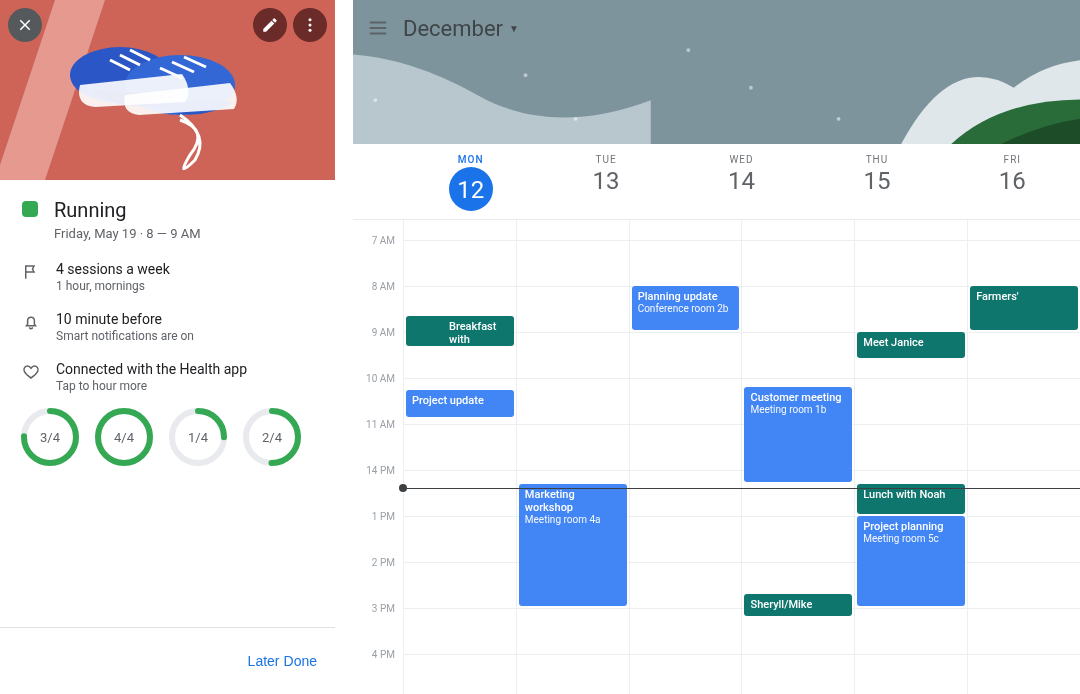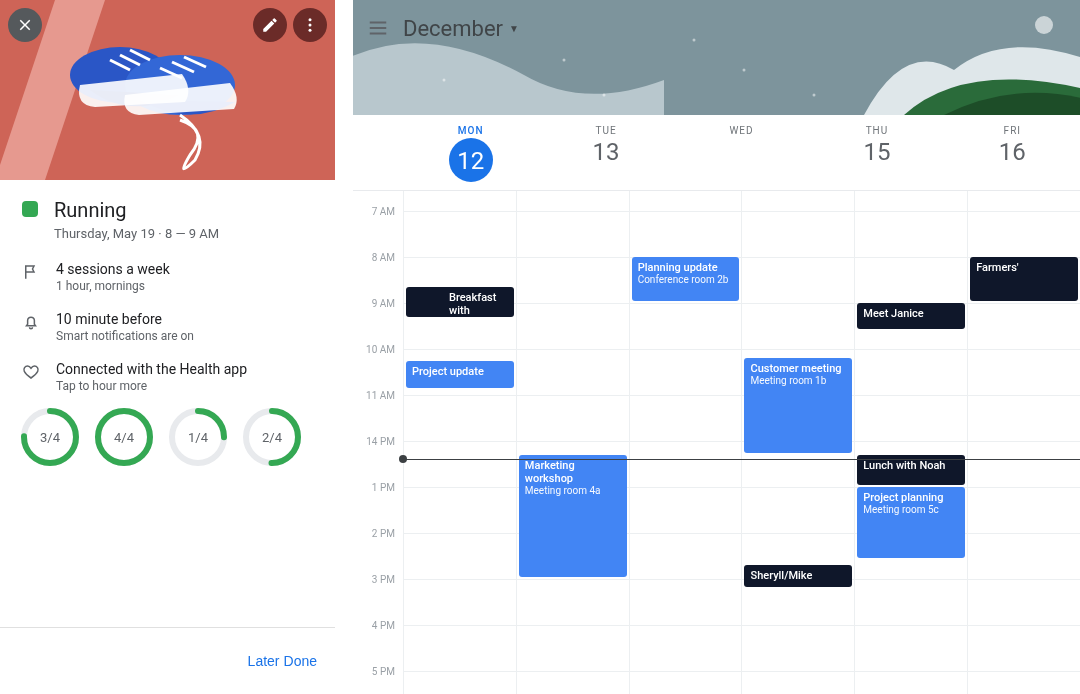--- a/index.html
+++ b/index.html
@@ -28,21 +28,21 @@
 
 .rings { display: flex; gap: 10px; margin-top: -6px; margin-left: -4px; overflow: hidden; }
 .ring { width: 64px; height: 64px; position: relative; display: flex; align-items: center; justify-content: center; flex-shrink: 0; }
 .ring-label { font-size: 13px; color: #5f6368; position: absolute; }
 
 .panel-footer { border-top: 1px solid #e0e0e0; padding: 25px 18px; display: flex; justify-content: flex-end; gap: 4px; }
 .txt-btn { font-size: 14px; font-weight: 500; color: #1a73e8; cursor: pointer; background: none; border: none; }
 
 
 .calendar { flex: 1; display: flex; flex-direction: column; position: relative; margin-left: 18px; }
-.cal-hero { height: 115px; position: relative; overflow: hidden; }
+.cal-hero { height: 144px; position: relative; overflow: hidden; }
 .cal-topbar { position: absolute; top: 0; left: 0; right: 0; height: 56px; display: flex; align-items: center; padding: 0 14px; gap: 14px; z-index: 2; }
 .hamburger { width: 22px; height: 22px; cursor: pointer; }
 .month-btn { font-size: 22px; color: #404548; display: flex; align-items: center; gap: 6px; cursor: pointer; }
 .month-btn .caret { font-size: 10px; }
 
 .day-header { display: flex; border-bottom: 1px solid #e8eaed; padding-left: 50px; }
 .day-col-h { flex: 1; text-align: center; padding: 10px 0 8px; }
 .dow { font-size: 10px; letter-spacing: 1px; color: #70757a; text-transform: uppercase; }
 .dom { font-size: 24px; color: #5f6368; margin-top: 2px; }
 .day-col-h.today .dow { color: #1a73e8; font-weight: 500; }
@@ -53,21 +53,21 @@
 .time-col { position: absolute; left: 0; top: 0; width: 50px; }
 .time-label { position: absolute; right: 8px; font-size: 10px; color: #9aa0a6; transform: translateY(-50%); }
 .day-cols { position: absolute; left: 50px; right: 0; top: 0; bottom: 0; display: flex; }
 .day-col { flex: 1; border-left: 1px solid #eceff1; position: relative; }
 .hline { position: absolute; left: 50px; right: 0; height: 1px; background: #eceff1; }
 
 .event { position: absolute; left: 2px; right: 2px; border-radius: 3px; padding: 4px 6px; font-size: 11px; color: #fff; overflow: hidden; cursor: pointer; }
 .event .et { font-weight: 500; }
 .event .el { font-size: 10px; opacity: 0.95; }
 .ev-blue { background: #4285f4; }
-.ev-green { background: #0f172a; }
+.ev-green { background: #0f766e; }
 
 .now-line { position: absolute; left: 50px; right: 0; height: 1px; background: #3c4043; }
 .now-dot { position: absolute; width: 8px; height: 8px; border-radius: 50%; background: #3c4043; transform: translate(-50%, -50%); }
 </style>
 </head>
 <body>
 
 <div class="left-panel">
   <div class="hero">
     <svg class="hero-bg" viewBox="0 0 335 180" preserveAspectRatio="xMidYMid slice">
@@ -111,21 +111,21 @@
           </svg>
       </div>
     </div>
   </div>
 
   <div class="detail-body">
     <div class="title-row">
       <div class="cal-chip"></div>
       <div class="title-block">
         <div class="event-title">Running</div>
-        <div class="event-sub">Thursday, May 19  ·  8 — 9 AM</div>
+        <div class="event-sub">Friday, May 19  ·  8 — 9 AM</div>
       </div>
     </div>
 
     <div class="info-row">
       <svg class="info-icon" viewBox="0 0 24 24">
           <path fill="none" stroke-width="2" d="M5 21V4h11l-2 4 2 4H5"></path>
         </svg>
       <div class="info-text">
           <div class="line1">4 sessions a week</div>
           <div class="line2">1 hour, mornings</div>
@@ -224,20 +224,21 @@
   <div class="day-header" id="day-header">
       <div class="day-col-h today"><div class="dow">MON</div><div class="dom-wrap">
           <span class="dom">12</span>
         </div></div>
       <div class="day-col-h">
         <div class="dow">TUE</div>
         <div class="dom">13</div>
       </div>
       <div class="day-col-h">
         <div class="dow">WED</div>
+        <div class="dom">14</div>
       </div>
       <div class="day-col-h">
         <div class="dow">THU</div>
         <div class="dom">15</div>
       </div>
       <div class="day-col-h">
         <div class="dow">FRI</div>
         <div class="dom">16</div>
       </div>
     </div>
@@ -300,21 +301,21 @@
             <div class="et">Sheryll/Mike</div>
           </div>
         </div>
         <div class="day-col">
           <div class="event ev-green" style="top: 112px; height: 25.6px;">
             <div class="et">Meet Janice</div>
           </div>
           <div class="event ev-green" style="top: 263.8px; height: 30.2px;">
             <div class="et">Lunch with Noah</div>
           </div>
-          <div class="event ev-blue" style="top: 296px; height: 71px;">
+          <div class="event ev-blue" style="top: 296px; height: 90px;">
             <div class="et">Project planning</div>
             <div class="el">Meeting room 5c</div>
           </div>
         </div>
         <div class="day-col">
           <div class="event ev-green" style="top: 66px; height: 44px;">
             <div class="et">Farmers'</div>
           </div>
         </div>
       </div>

